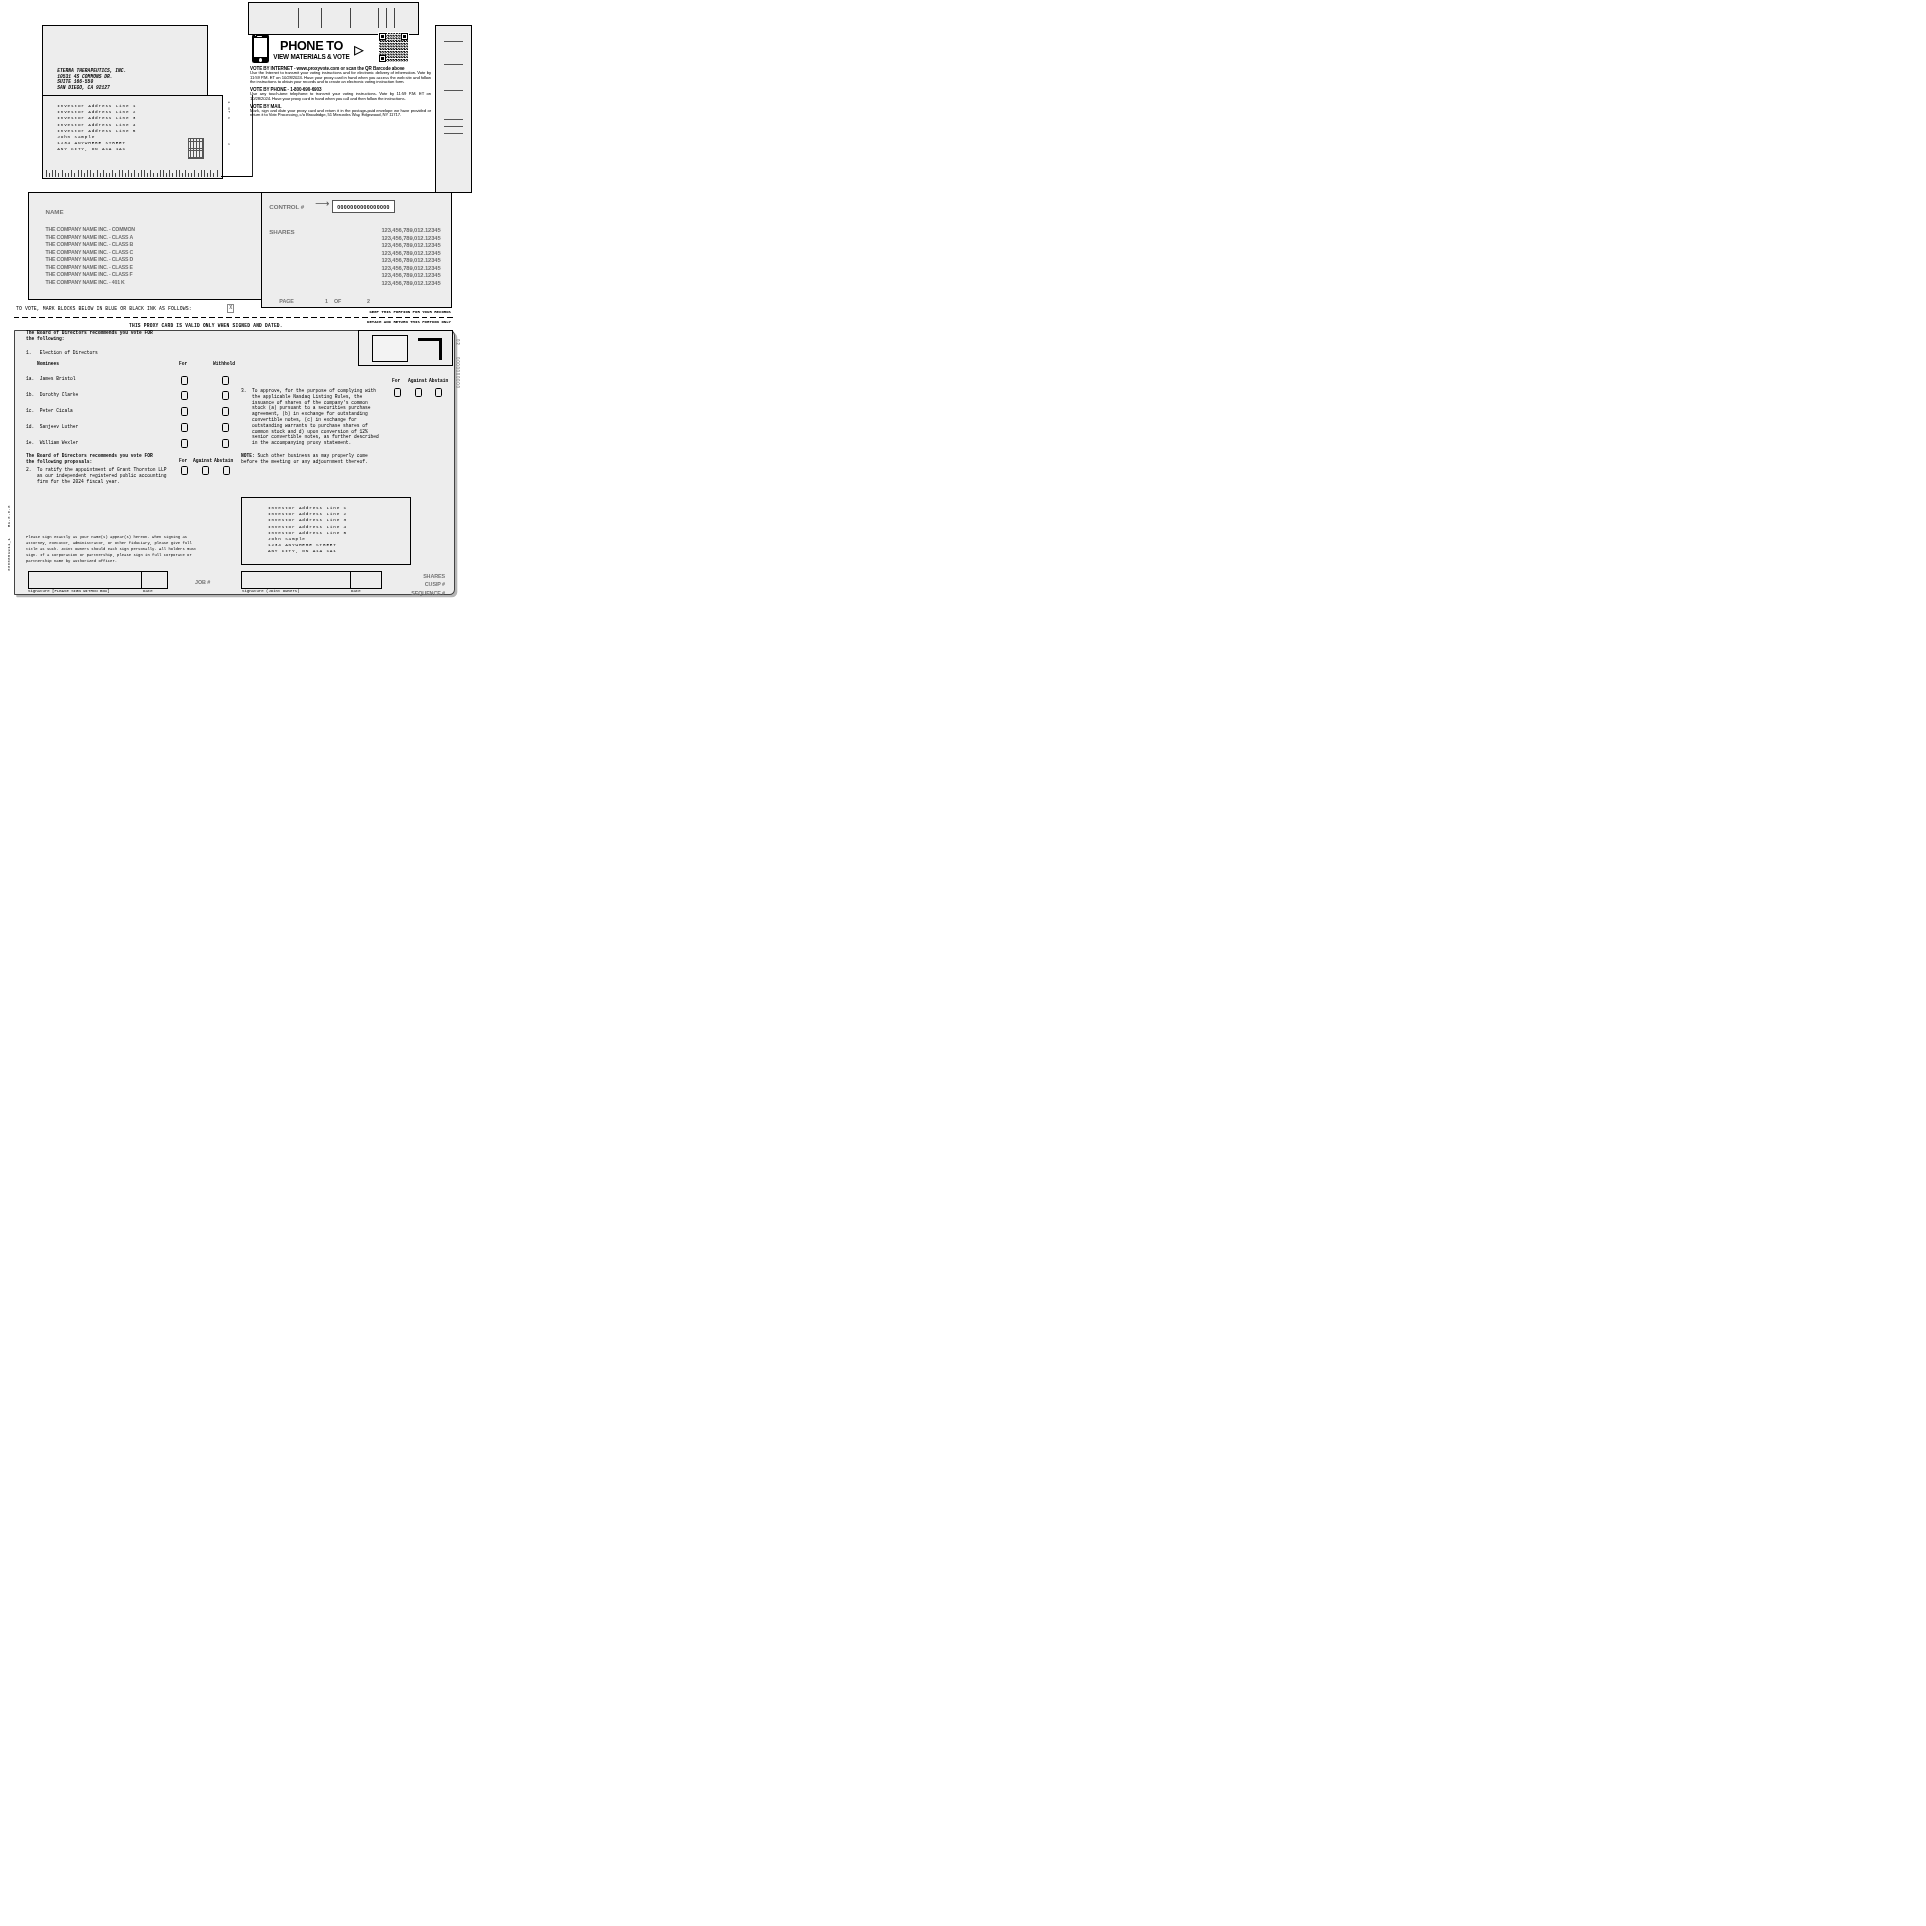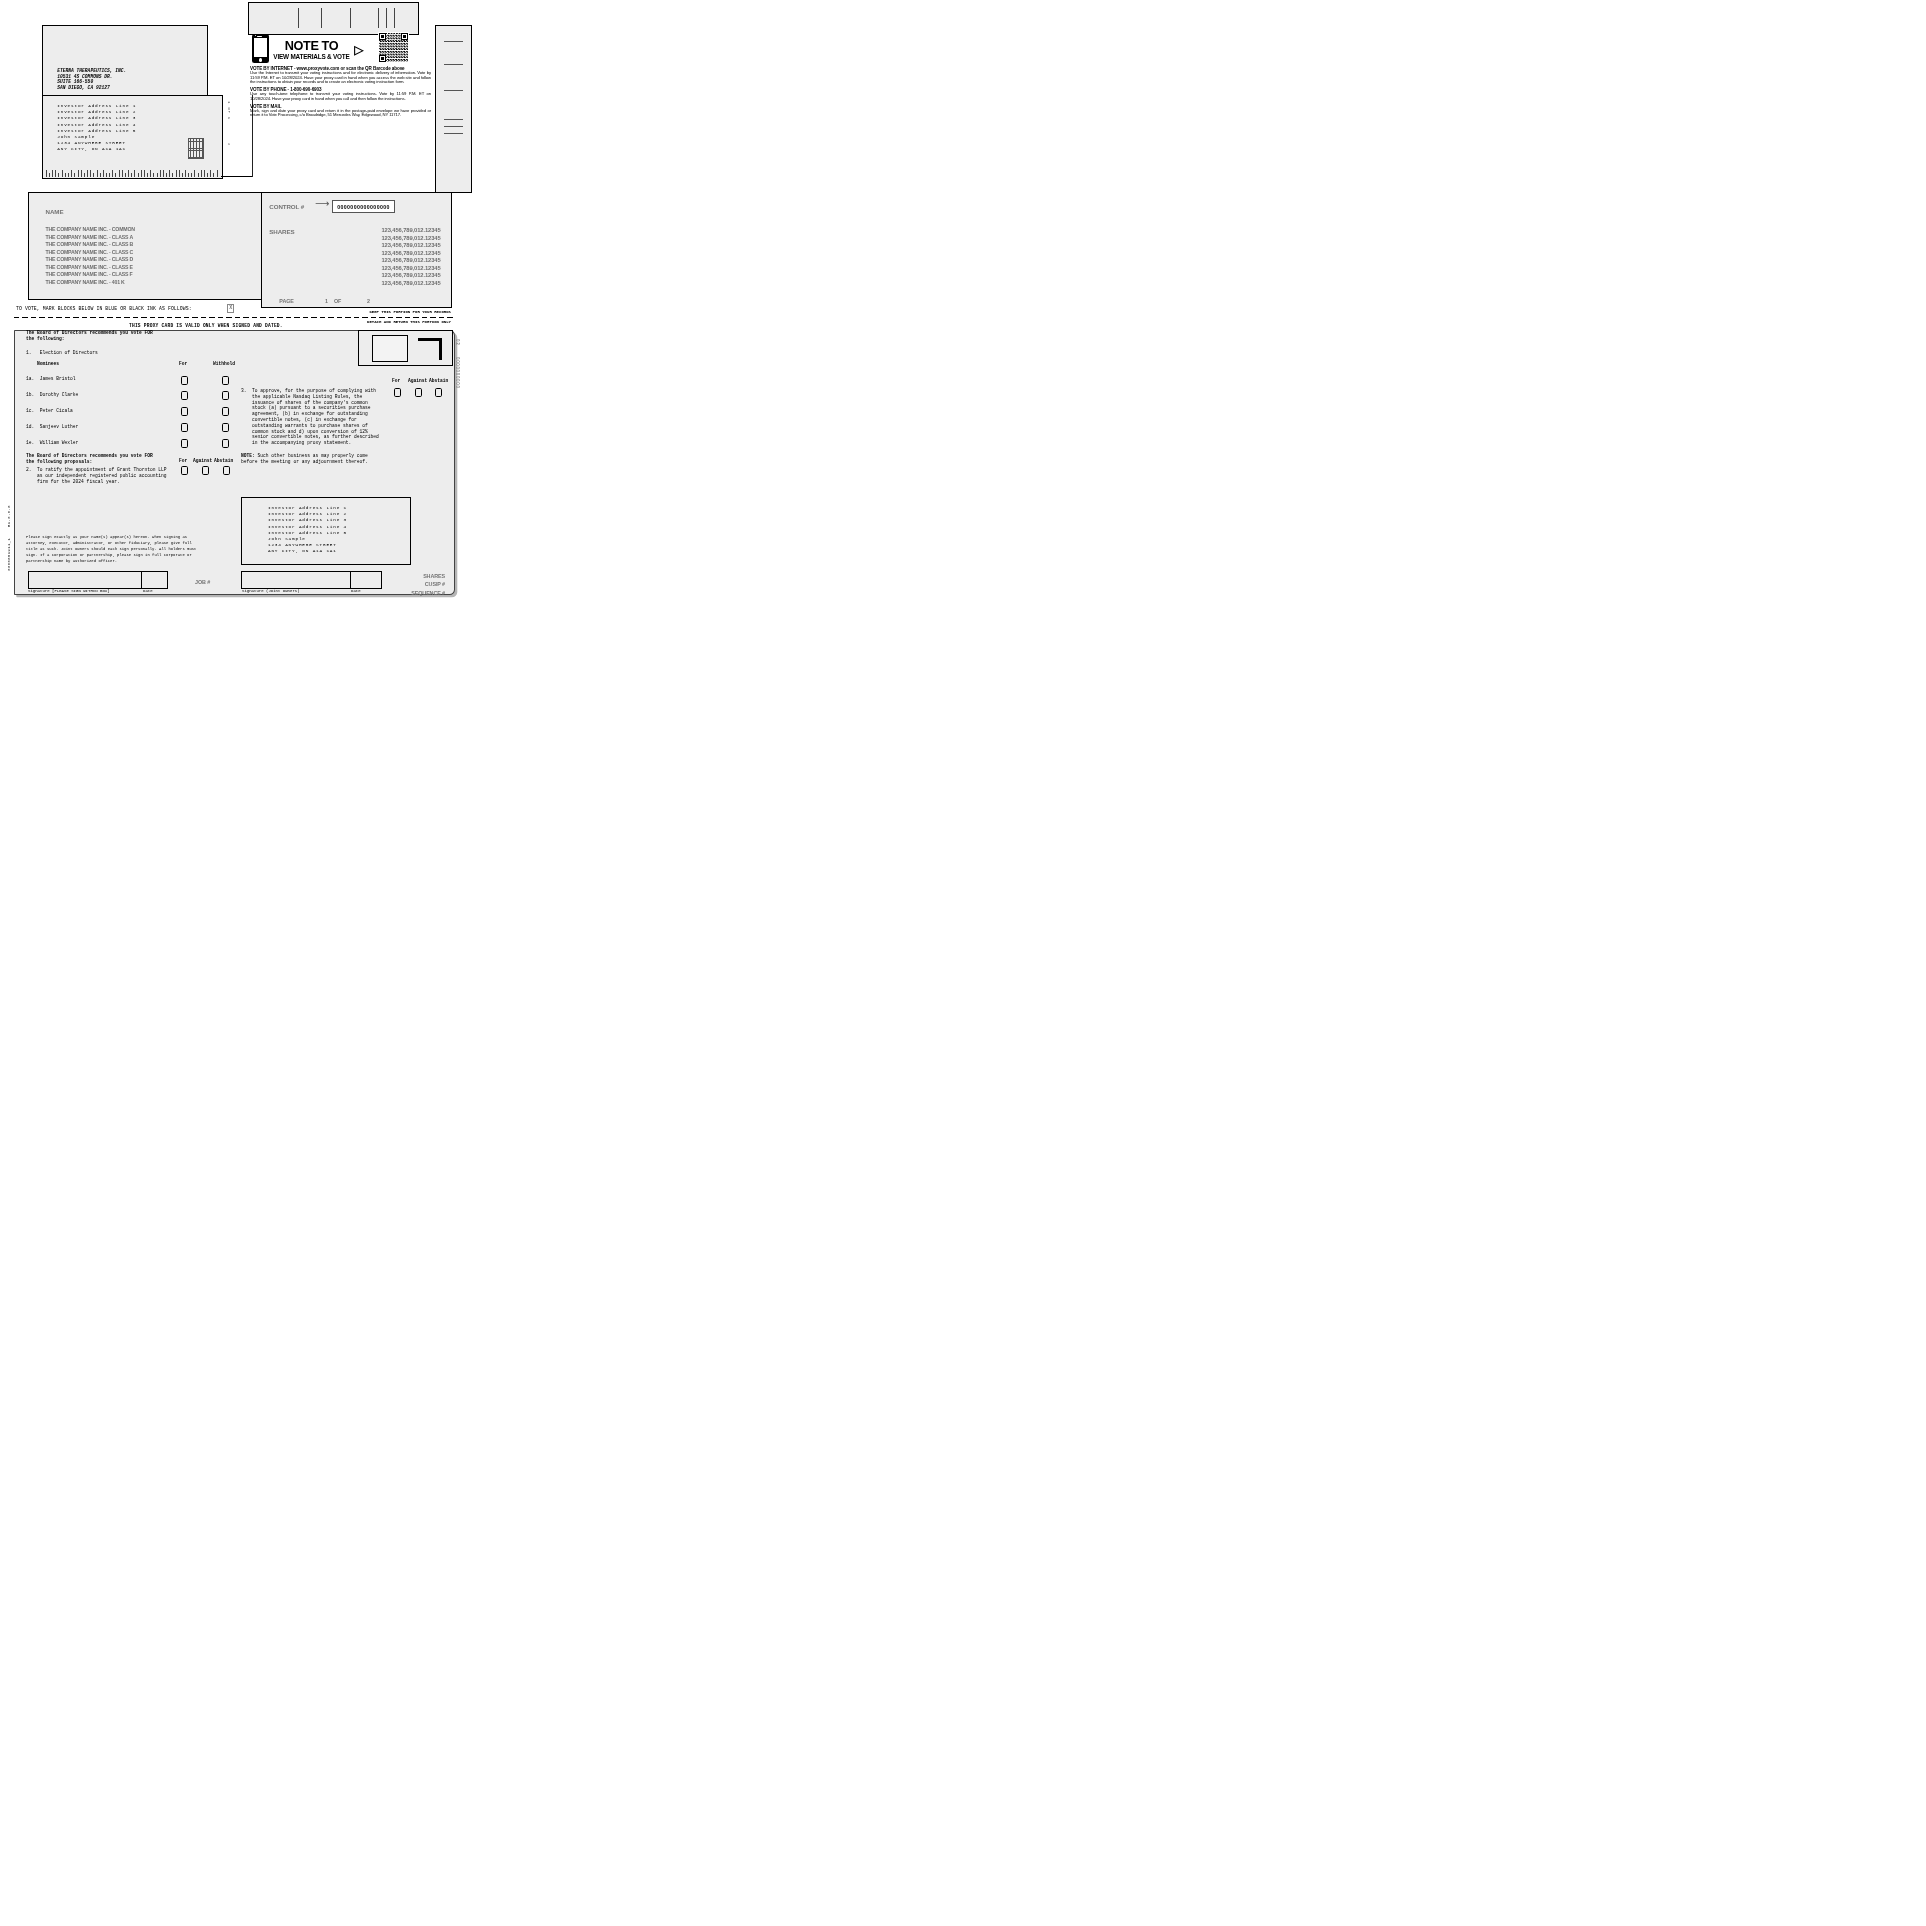--- a/index.html
+++ b/index.html
@@ -130,21 +130,21 @@
       <div class="hline" style="left: 7.7px; top: 107px; width: 19px;"></div>
     </div>
 
   <div class="abs" style="left:252px;top:34px;width:16.6px;height:28.5px;background:#000;border-radius:2.3px;">
     <div class="abs" style="left:4.6px;top:1.5px;width:5.4px;height:1.2px;background:#fff;border-radius:0.8px;"></div>
     <div class="abs" style="left:3.1px;top:1px;width:1px;height:1px;background:#fff;border-radius:50%;"></div>
     <div class="abs" style="left:1.5px;top:4.2px;width:13.5px;height:18.5px;background:#fff;"></div>
     <div class="abs" style="left:6.5px;top:24px;width:3.5px;height:3.5px;background:#fff;border-radius:50%;"></div>
   </div>
   <div class="abs" style="left:270px;top:39px;width:83px;text-align:center;">
-    <div style="font-size:12.7px;font-weight:bold;letter-spacing:-0.4px;line-height:14px;">NOTE TO</div>
+    <div style="font-size:12.7px;font-weight:bold;letter-spacing:-0.4px;line-height:14px;">PHONE TO</div>
     <div style="font-size:6.4px;font-weight:bold;letter-spacing:-0.2px;">VIEW MATERIALS &amp; VOTE</div>
   </div>
   <div class="abs" style="left:354px;top:39px;font-size:20px;line-height:20px;color:#000;">▹</div>
   <div class="abs" style="left:379px;top:33px;width:29px;height:29px;background:repeating-conic-gradient(#000 0% 25%, #fff 0% 50%);background-size:2.7px 2.7px;outline:0.8px solid #fff;">
     <div class="finder" style="left:0;top:0;">
         <div class="w"></div>
         <div class="b"></div>
       </div>
     <div class="finder" style="right:0;top:0;">
         <div class="w"></div>

